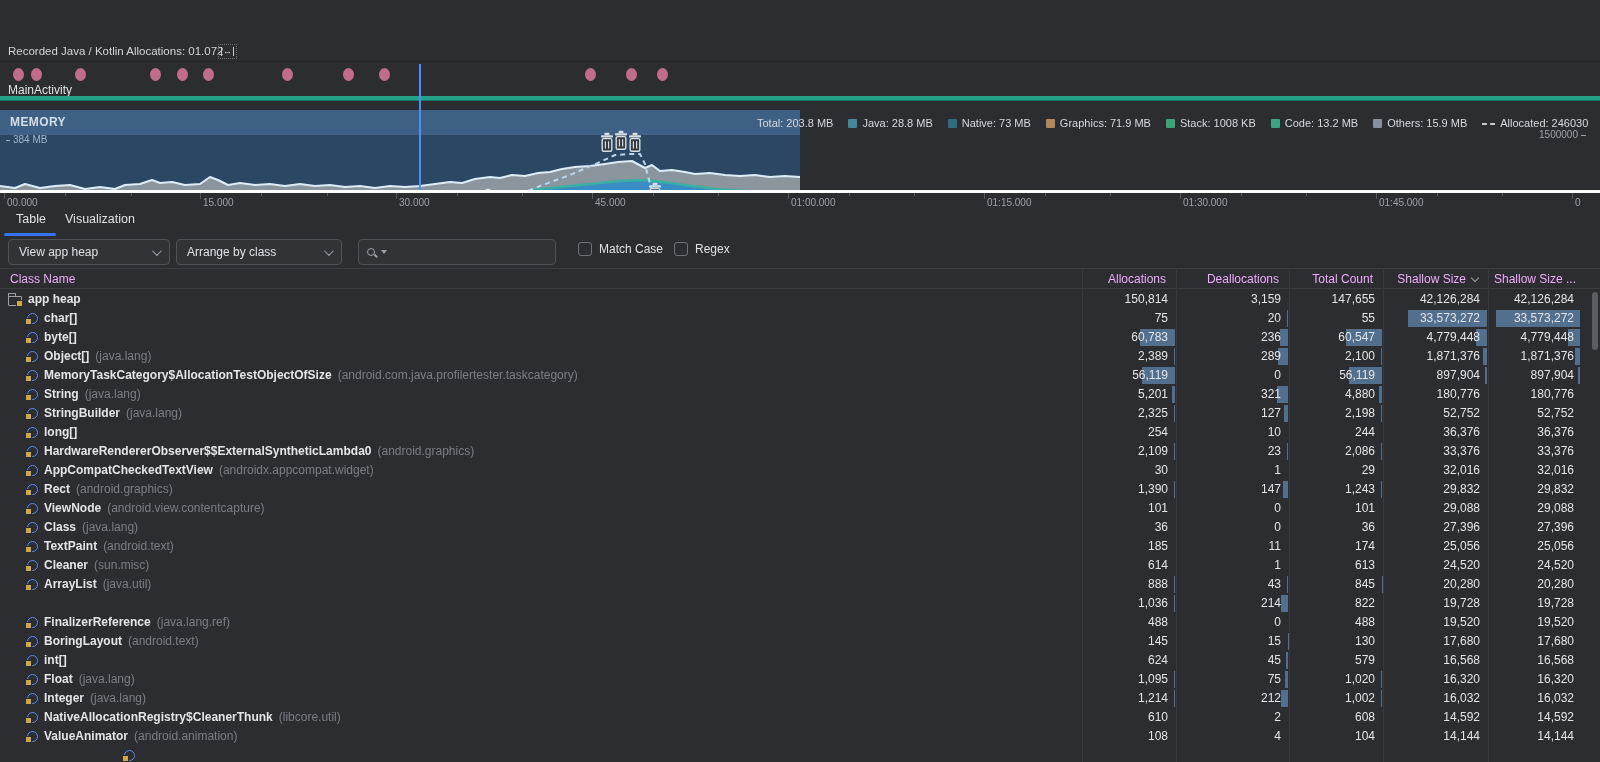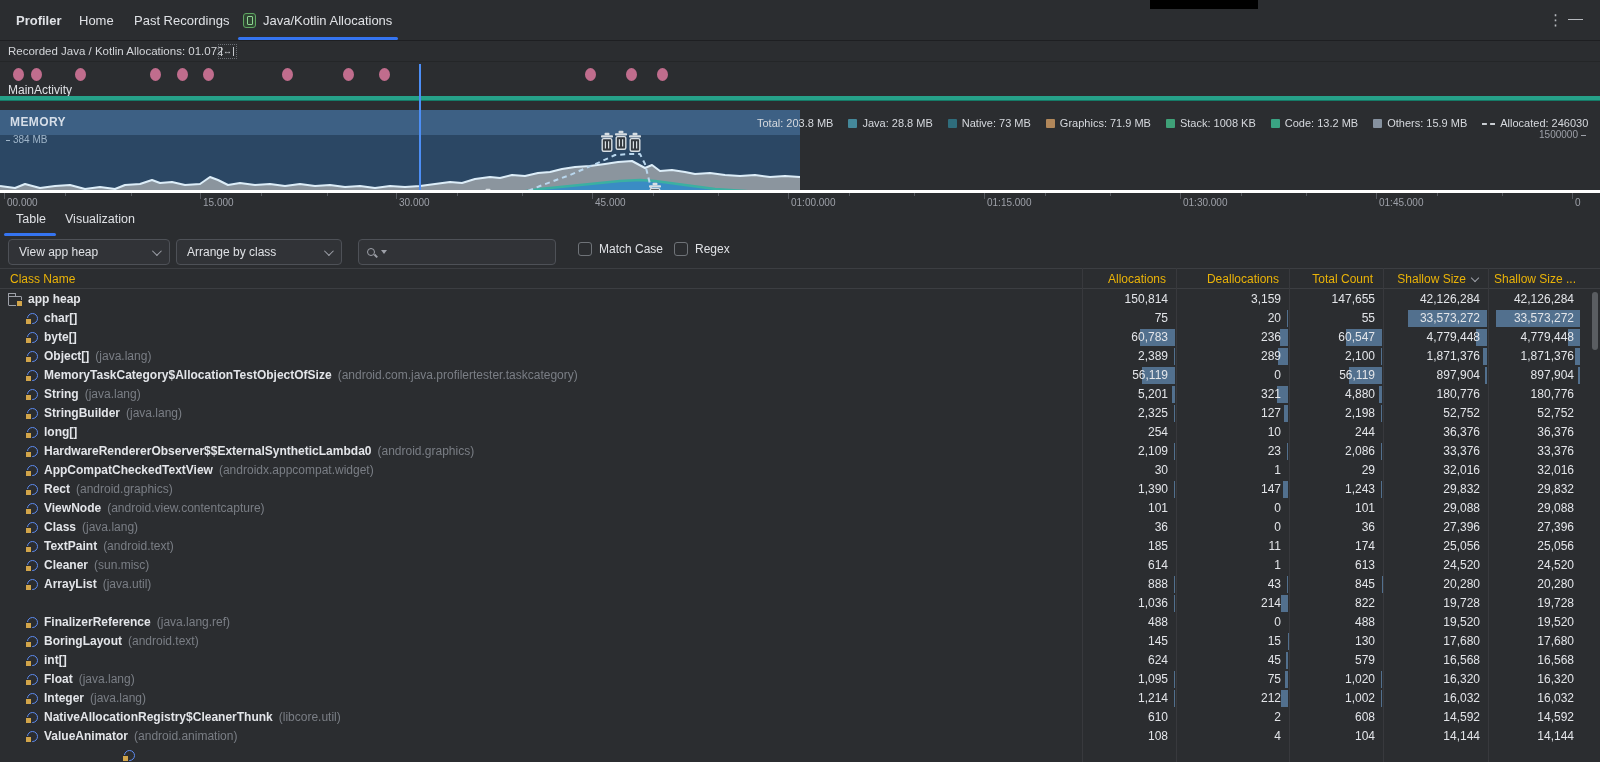--- a/index.html
+++ b/index.html
@@ -82,21 +82,21 @@
   .mag-caret { width:0; height:0; border-left:3px solid transparent; border-right:3px solid transparent;
     border-top:4px solid #9da0a8; margin-left:6px; }
   .checkwrap { position:absolute; top:6px; display:flex; align-items:center; gap:7px; font-size:12px; color:#dfe1e5; }
   .checkbox { width:14px; height:14px; border:1.5px solid #6f7378; border-radius:3px; background:transparent; }
   #chk-matchcase { left:578px; } #chk-regex { left:674px; }
 
   
   #table { position:absolute; left:0; top:268px; width:1600px; height:494px; }
   #thead { position:absolute; left:0; top:0; width:1600px; height:21px;
     border-top:1px solid #3c3e42; border-bottom:1px solid #3c3e42; font-size:12px; }
-  .th { position:absolute; top:3px; color:#eab308; white-space:nowrap; }
+  .th { position:absolute; top:3px; color:#f0abfc; white-space:nowrap; }
   .th-num { text-align:right; }
   .sort-chev { display:inline-block; width:6px; height:6px; border-right:1.4px solid #9da0a8;
     border-bottom:1.4px solid #9da0a8; transform:rotate(45deg); margin-left:6px; vertical-align:2px; }
   .colsep { position:absolute; top:0; width:1px; height:494px; background:#38393d; }
   #tbody { position:absolute; left:0; top:22px; width:1600px; height:472px; overflow:hidden; }
   .trow { position:absolute; left:0; width:1600px; height:19px; font-size:12px; }
   .cname { position:absolute; top:2px; display:flex; align-items:center; gap:6px; white-space:nowrap; }
   .cname .nm { font-weight:600; color:#e3e5e9; }
   .cname .pkg { color:#7a7e85; font-weight:400; }
   .num-cell { position:absolute; top:0; height:19px; }
@@ -113,39 +113,20 @@
   .folder-icon:after { content:""; position:absolute; right:-2px; bottom:-2px; width:5px; height:5px;
     background:#d2a54a; border:1px solid #2b2d30; }
   #vscroll { position:absolute; left:1592px; top:24px; width:6px; height:58px;
     background:#5a5d61; border-radius:3px; }
 </style>
 </head>
 <body>
 
 <div id="stage">
 
-  <div id="tabbar">
-    <div class="navtab" style="left:16px; font-weight:bold;">
-        <span>Profiler</span>
-      </div>
-    <div class="navtab" style="left:79px;">
-        <span>Home</span>
-      </div>
-    <div class="navtab" style="left:134px;">
-        <span>Past Recordings</span>
-      </div>
-    <div class="navtab" style="left:243px;">
-      <span class="droid-icon"></span>
-      <span>Java/Kotlin Allocations</span>
-    </div>
-    <div id="tab-underline"></div>
-    <div id="notch"></div>
-    <div id="win-kebab">⋮</div>
-    <div id="win-min">—</div>
-  </div>
 
   <div id="recbar">
     <div id="recbar-text">Recorded Java / Kotlin Allocations: 01.072</div>
     <div id="range-icon">
         <span>↔</span>
       </div>
   </div>
 
   <div id="eventtrack">
       <div class="evt-dot" style="left: 13px; background: rgb(192, 109, 141);"></div>

